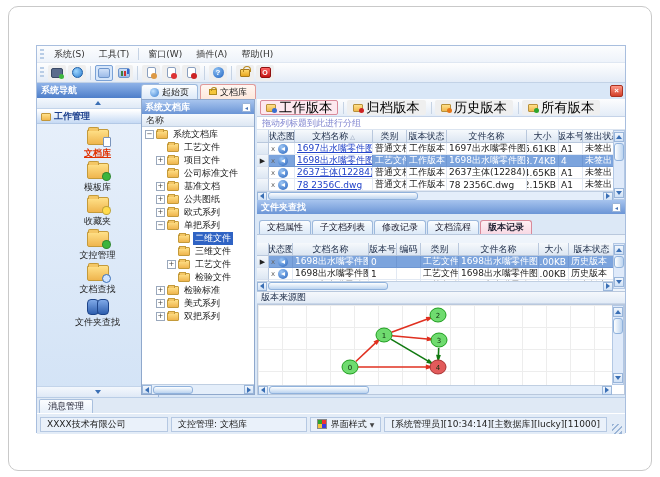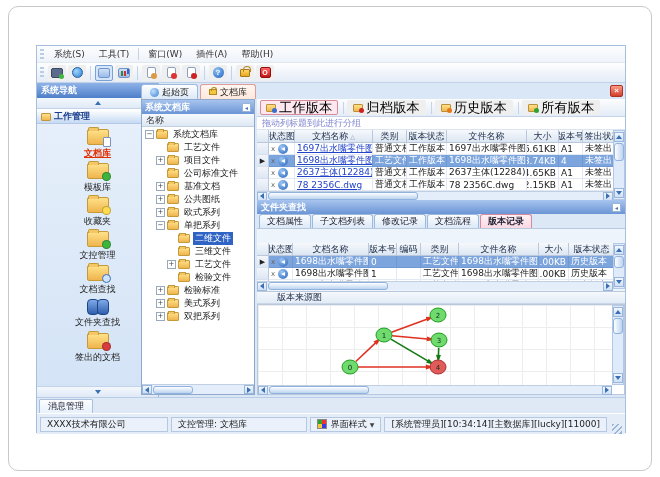--- a/index.html
+++ b/index.html
@@ -105,25 +105,25 @@
   .link { color:#2243c8; text-decoration:underline; }
   .trow.sel .td:not(.editcell) .link { color:#fff; }
   .sico { width:10px; height:10px; border-radius:50%; background:radial-gradient(circle at 35% 30%,#9cc6f5,#2763bd); flex:none; position:relative; margin-left:2px; }
   .sico::after { content:""; position:absolute; left:2.5px; top:3.5px; width:0; height:0; border-top:2px solid transparent; border-bottom:2px solid transparent; border-right:4px solid #fff; }
   .sx { color:#666; font-size:7px; margin-right:1px; }
   .vscroll { position:absolute; width:12px; background:#dfeafa; border:1px solid #b3c8e4; display:flex; flex-direction:column; align-items:center; }
   .vs-btn { width:10px; height:10px; margin:1px 0; background:linear-gradient(#f2f7fd,#cfe0f5); border:1px solid #9ab6da; display:flex; align-items:center; justify-content:center; }
   .vs-thumb { width:10px; border-radius:3px; background:linear-gradient(90deg,#fdfefe,#bcd4f0); border:1px solid #90b2dc; }
 
   #detailhdr { position:absolute; left:0; top:101px; right:0; height:14px; background:linear-gradient(#a7c4ee,#6b95d6); color:#fff; font-weight:bold; display:flex; align-items:center; justify-content:space-between; padding:0 4px; }
-  #detailtabs { position:absolute; left:0; top:115px; right:0; height:15px; background:#dce8f6; border-bottom:1px solid #b9c8dd; display:flex; align-items:flex-end; padding-left:2px; }
+  #detailtabs { position:absolute; left:0; top:115px; right:0; height:21px; background:#dce8f6; border-bottom:1px solid #b9c8dd; display:flex; align-items:flex-end; padding-left:2px; }
   .dtab { height:14px; padding:0 7px; margin-right:1px; display:flex; align-items:center; border:1px solid #9db9dc; border-bottom:none; border-radius:3px 3px 0 0; background:linear-gradient(#fbfdfe,#dce9f8); color:#223; }
   .dtab.active { background:linear-gradient(#fef0f4,#f9d9e4); border-color:#d98a9a; font-weight:bold; }
 
-  #graphlabel { position:absolute; left:0; top:192px; right:0; height:13px; background:linear-gradient(#f5f8fc,#e2ebf6); border-top:1px solid #b9c8dd; border-bottom:1px solid #c9d6e8; display:flex; align-items:center; padding-left:20px; color:#23324d; }
+  #graphlabel { position:absolute; left:0; top:192px; right:0; height:13px; background:linear-gradient(#f5f8fc,#e2ebf6); border-top:1px solid #b9c8dd; border-bottom:1px solid #c9d6e8; display:flex; align-items:center; padding-left:4px; color:#23324d; }
   #graphbox { position:absolute; left:0; top:205px; right:0; bottom:0; background:#fff; border:1px solid #b9c8dd; }
   #graphgrid { position:absolute; left:0; top:0; right:12px; bottom:9px; background-image:linear-gradient(#ededed 1px, transparent 1px), linear-gradient(90deg,#ededed 1px, transparent 1px); background-size:24px 22px; }
   .gv { position:absolute; right:0; top:0; bottom:9px; width:12px; }
   .gh { position:absolute; left:0; right:12px; bottom:0; height:9px; }
 
   
   #msgbar { position:absolute; left:0; right:0; top:351px; height:16px; background:#dfe9f5; border-top:1px solid #b9cde6; display:flex; align-items:flex-end; padding-left:2px; }
   #msgtab { height:14px; padding:0 8px; border:1px solid #a9c0de; border-bottom:none; border-radius:2px 2px 0 0; background:linear-gradient(#fbfdff,#e8f0fa); display:flex; align-items:center; color:#223; }
   #statusbar { position:absolute; left:0; right:0; top:367px; height:21px; background:#e3ecf7; border-top:1px solid #fff; display:flex; align-items:center; padding:0 3px; gap:3px; }
   .sb-cell { height:15px; border:1px solid #b5c8e2; background:#eaf1fa; display:flex; align-items:center; padding:0 6px; white-space:nowrap; overflow:hidden; }
@@ -232,26 +232,20 @@
           </div>
           <div class="side-item">
             <span class="bigfolder">
               <span class="badge b-search"></span>
             </span>
             <span class="side-label">文档查找</span>
           </div>
           <div class="side-item">
             <span class="binoculars"></span>
             <span class="side-label">文件夹查找</span>
-          </div>
-          <div class="side-item">
-            <span class="bigfolder">
-              <span class="badge b-red"></span>
-            </span>
-            <span class="side-label">签出的文档</span>
           </div>
         </div>
       <div class="side-collapse" style="border-top:1px solid #c3d4ea;border-bottom:none;">
           <span class="arrD"></span>
         </div>
     </div>
 
     <div id="tabrow">
 
     <div class="page-tab">

